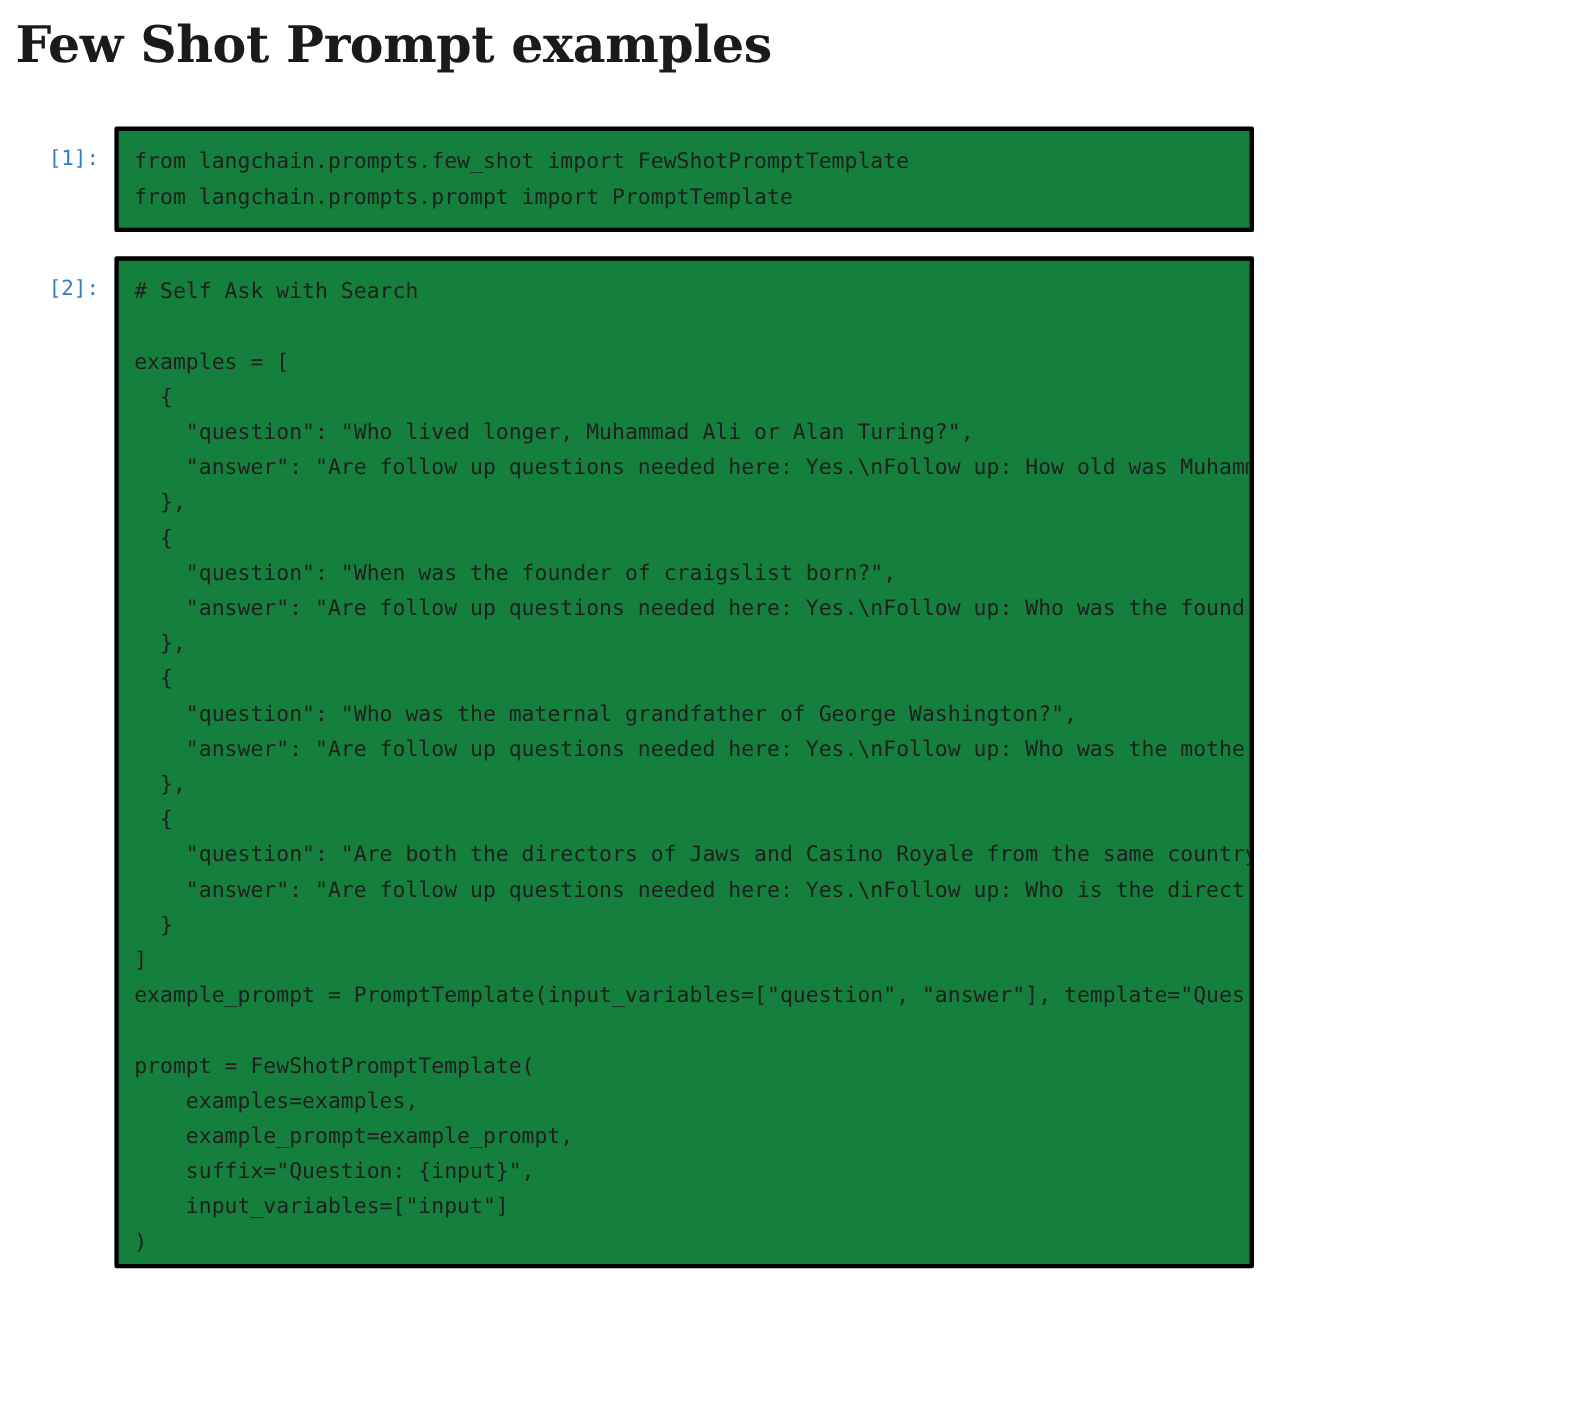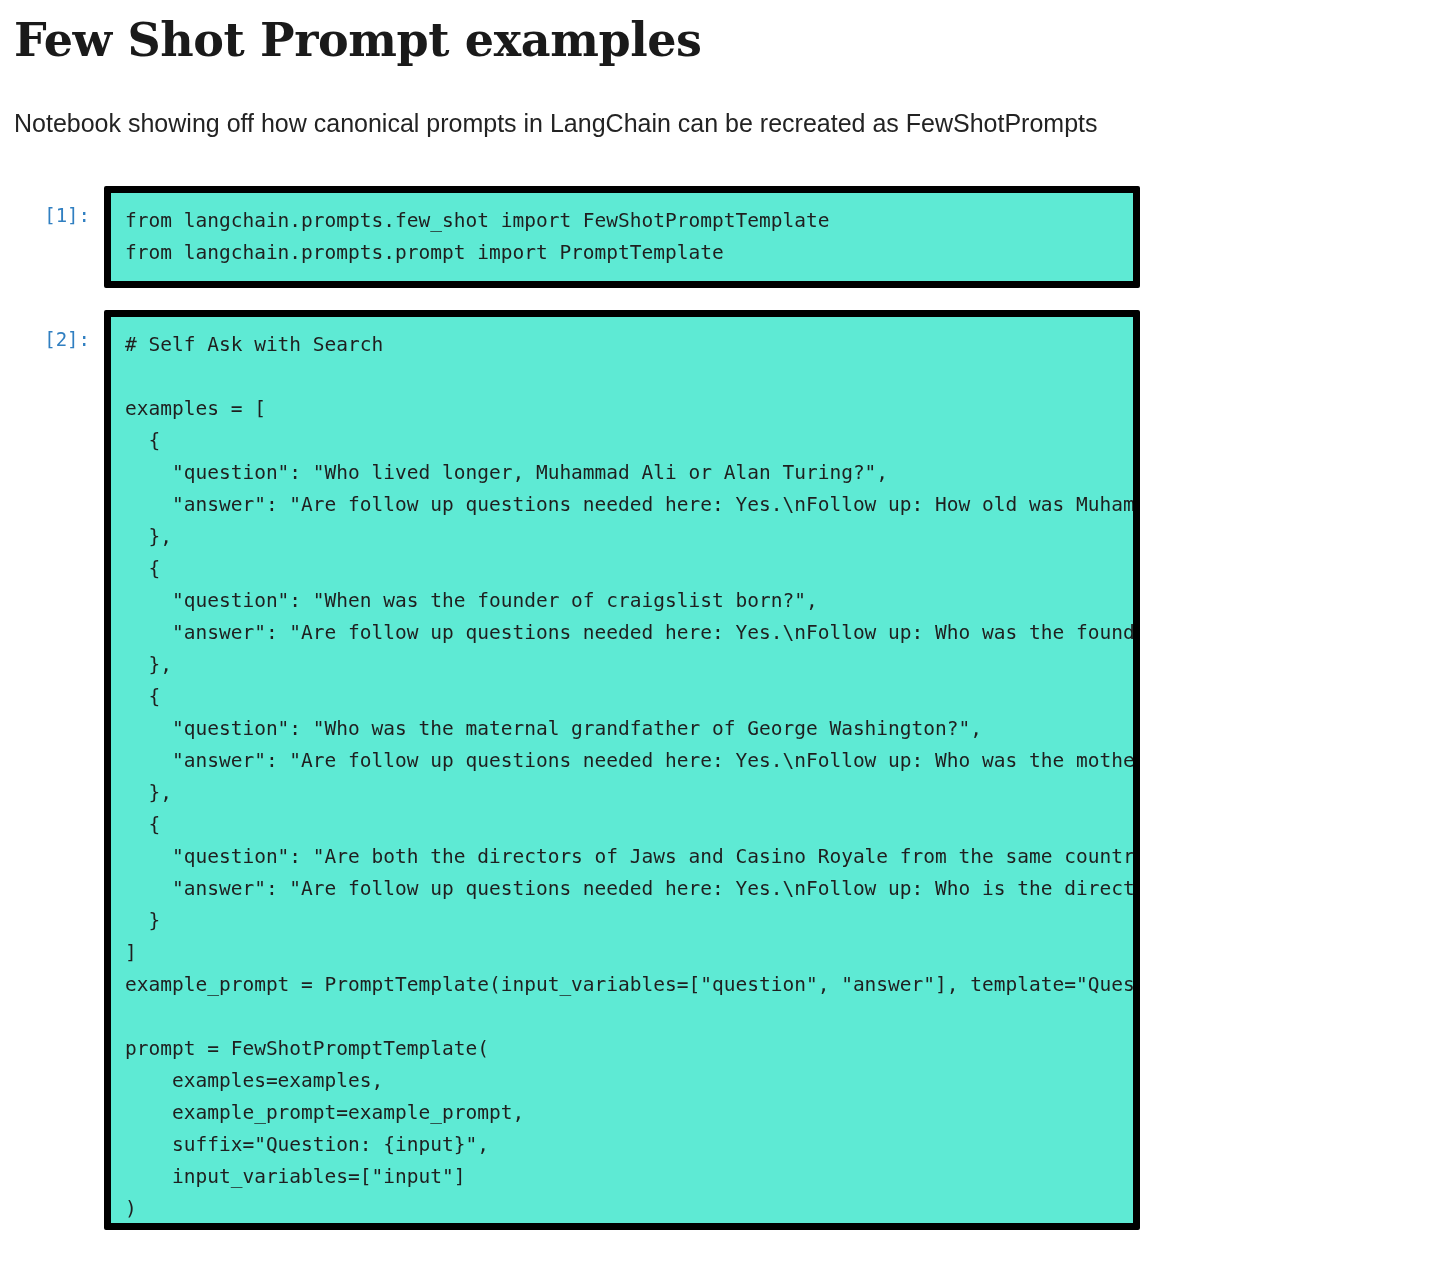--- a/index.html
+++ b/index.html
@@ -51,22 +51,22 @@
     padding-right: 14px;
     box-sizing: border-box;
     font-family: "DejaVu Sans Mono", monospace;
     font-size: 19px;
     color: #307fc1;
     padding-top: 18px;
     user-select: none;
   }
   .input-area {
     flex: 1;
-    background: #5eead4;
-    border: 7px solid #000000;
+    background: #15803d;
+    border: 4px solid #000000;
     border-radius: 2px;
     padding: 12px 0 12px 14px;
     box-sizing: border-box;
     overflow: hidden;
     min-width: 0;
   }
   .input-area.tall {
     padding-bottom: 26px;
   }
   pre.code {
@@ -83,21 +83,20 @@
     height: 920px;
   }
 </style>
 </head>
 <body>
 
 <div class="page">
 
   <h1 class="title">Few Shot Prompt examples</h1>
 
-  <div class="subtitle">Notebook showing off how canonical prompts in LangChain can be recreated as FewShotPrompts</div>
 
   <div class="cells">
 
     <div class="cell cell-1">
       <div class="prompt">[1]:</div>
       <div class="input-area">
         <pre class="code">from langchain.prompts.few_shot import FewShotPromptTemplate
 from langchain.prompts.prompt import PromptTemplate</pre>
       </div>
     </div>

